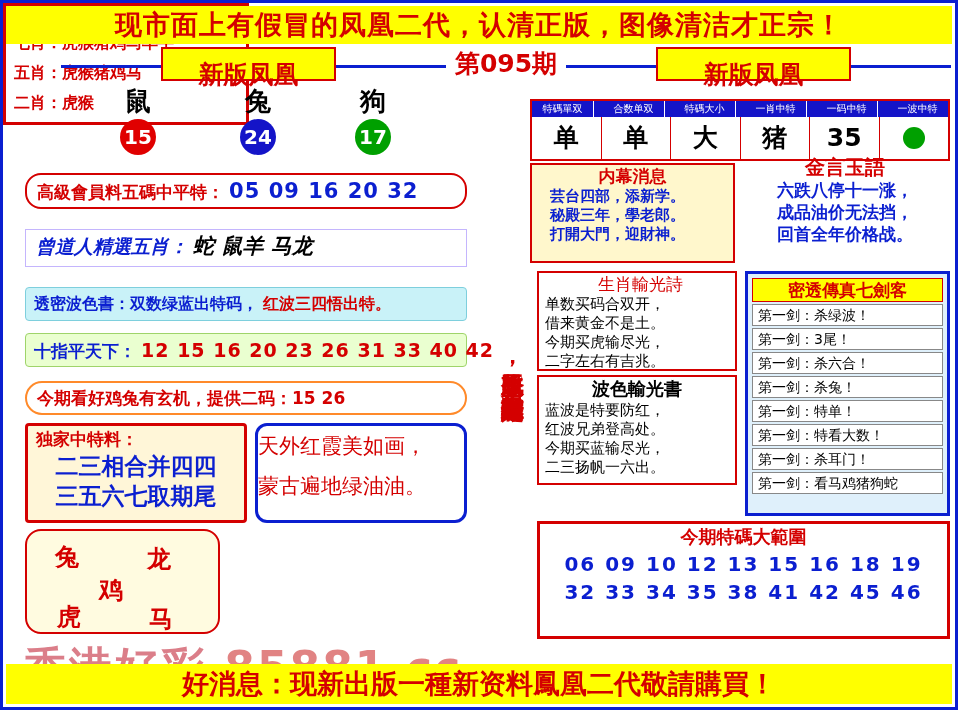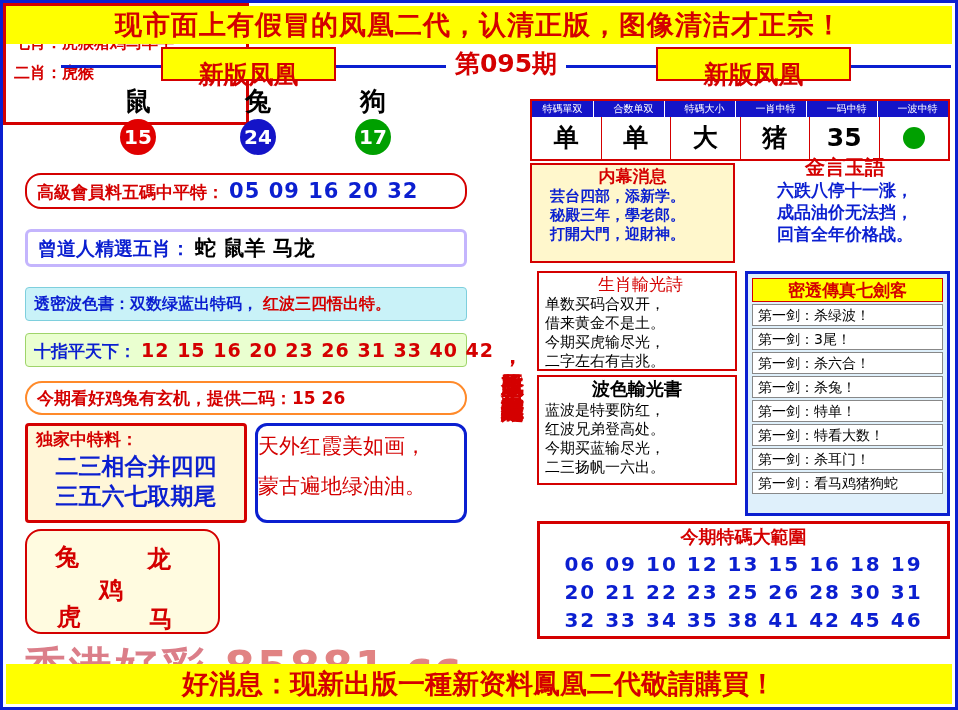--- a/index.html
+++ b/index.html
@@ -135,22 +135,23 @@
     padding: 0 10px;
     line-height: 32px;
     white-space: nowrap;
   }
   #box-hj .t1 { color: #d40000; font-weight: bold; font-size: 17px; }
   #box-hj .t2 { color: #0b1fd0; font-weight: bold; font-size: 21px; letter-spacing: 1px; }
 
   
   #box-zdr {
     left: 22px; top: 226px; width: 442px; height: 38px;
-    border: 3px solid #c4b5fd;
-    border-radius: 6px;
+    border: 1px solid #c4b5fd;
+    border-radius: 0;
+    font-style: italic;
   }
   #box-zdr .inner {
     padding: 0 10px;
     line-height: 32px;
     white-space: nowrap;
   }
   #box-zdr .t1 { color: #0b1fd0; font-weight: bold; font-size: 19px; }
   #box-zdr .t2 { color: #000000; font-weight: bold; font-size: 21px; }
 
   
@@ -643,20 +644,21 @@
     <div class="g" id="g2">鸡</div>
     <div class="g" id="g3">虎</div>
     <div class="g" id="g4">马</div>
   </div>
 
   <div id="box-jq">
     <div class="hd">
       <span>今期兔才相信</span><span class="mid">1-5-9</span><span>肖中特：</span>
     </div>
     <div class="ln">七肖：虎猴猪鸡马羊牛</div>
+    <div class="ln">五肖：虎猴猪鸡马</div>
     <div class="ln">二肖：虎猴</div>
   </div>
 
   <div id="box-sx">
     <div class="hd">生肖輸光詩</div>
     <div class="ln">单数买码合双开，</div>
     <div class="ln">借来黄金不是土。</div>
     <div class="ln">今期买虎输尽光，</div>
     <div class="ln">二字左右有吉兆。</div>
   </div>
@@ -677,21 +679,20 @@
     <div class="row">第一剑：杀兔！</div>
     <div class="row">第一剑：特单！</div>
     <div class="row">第一剑：特看大数！</div>
     <div class="row">第一剑：杀耳门！</div>
     <div class="row">第一剑：看马鸡猪狗蛇</div>
   </div>
 
   <div id="box-fw">
     <div class="hd">今期特碼大範圍</div>
     <div class="ln">06 09 10 12 13 15 16 18 19</div>
-    <div class="ln">20 21 22 23 25 26 28 30 31</div>
     <div class="ln">32 33 34 35 38 41 42 45 46</div>
   </div>
 
   <div class="wm">
     <span>香港好彩</span>
     <span class="num">85881.cc</span>
   </div>
 
   <div class="bottom-banner">好消息：现新出版一種新资料鳳凰二代敬請購買！</div>
 </div>

